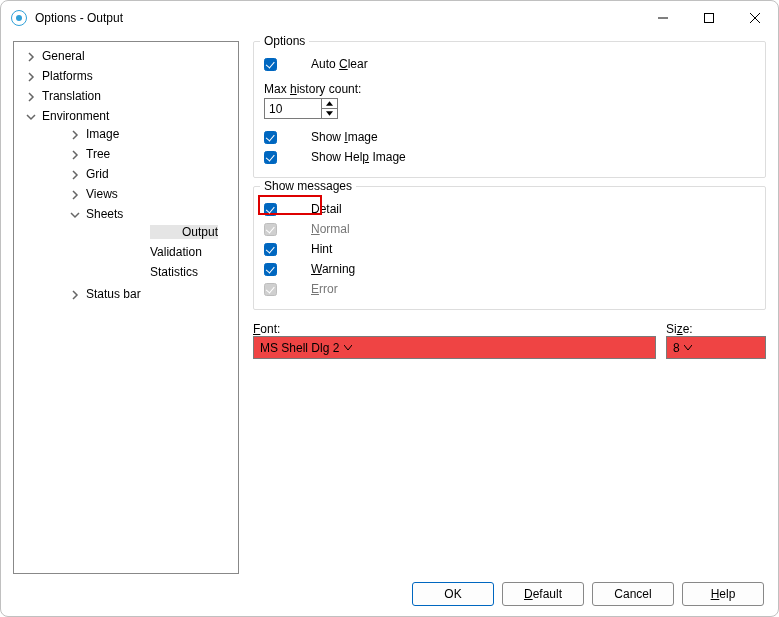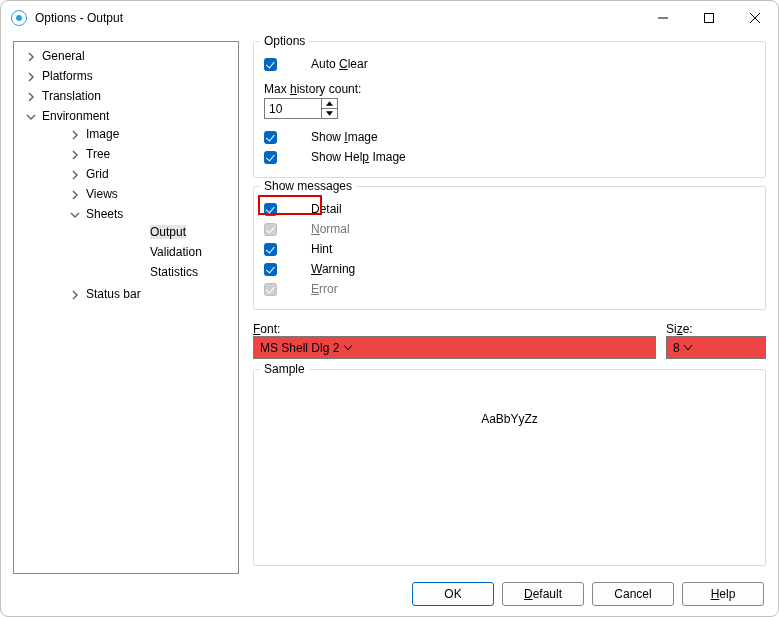--- a/index.html
+++ b/index.html
@@ -34,21 +34,21 @@
   .tree{ list-style:none; margin:0; padding:0;}
   .tree li{ position:relative; padding:2px 0 2px 28px; line-height:16px; white-space:nowrap;}
   .tree li .caret{
     position:absolute; left:12px; top:4px; width:10px; height:10px;
   }
   .tree li .caret svg{width:10px;height:10px;stroke:#666;stroke-width:1.5;fill:none;}
   .tree ul{list-style:none; margin:0; padding:0;}
   .tree ul li{ padding-left:44px;}
   .tree ul li .caret{ left:28px;}
   .tree ul ul li{ padding-left:64px;}
-  .tree .sel{ background:#e5e5e5;}
+  .tree .sel{ background:#e5e5e5;padding-left:32px;}
   
   .right{ flex:1; display:flex; flex-direction:column; }
   .group{ position:relative; border:1px solid #ddd; border-radius:2px; padding:12px 10px 10px; margin-bottom:8px;}
   .group .legend{ position:absolute; top:-8px; left:6px; background:#fff; padding:0 4px; font-size:12px;}
   .checkbox-row{ display:flex; align-items:center; height:20px;gap:28px;}
   .cb{ width:13px; height:13px; border-radius:2.5px; margin-right:6px; display:flex; align-items:center; justify-content:center;}
   .cb.on{ background:#0067c0; border:1px solid #0067c0;}
   .cb.on::after{content:""; width:7px; height:4px; border:1.6px solid #fff; border-top:none; border-right:none; transform:rotate(-50deg) translate(0px,-1px);}
   .cb.dis{ background:#cfcfcf; border:1px solid #bdbdbd;}
   .cb.dis::after{content:""; width:7px; height:4px; border:1.6px solid #fff; border-top:none; border-right:none; transform:rotate(-50deg) translate(0px,-1px);}
@@ -251,24 +251,20 @@
           <span>8</span>
           <span class="dd">
               <svg viewBox="0 0 8 6">
                 <path d="M0 0 L4 5 L8 0" fill="none" stroke="#000" stroke-width="1"></path>
               </svg>
             </span>
         </div>
       </div>
     </div>
 
-    <div class="group sample-group" style="margin-top:10px;">
-      <span class="legend">Sample</span>
-      <div class="sample-text">AaBbYyZz</div>
-    </div>
   </div>
 </div>
 
 <div class="btnbar">
   <div class="btn primary">
       <span>OK</span>
     </div>
   <div class="btn">
       <span><span class="u">D</span><span>efault</span></span>
     </div>

